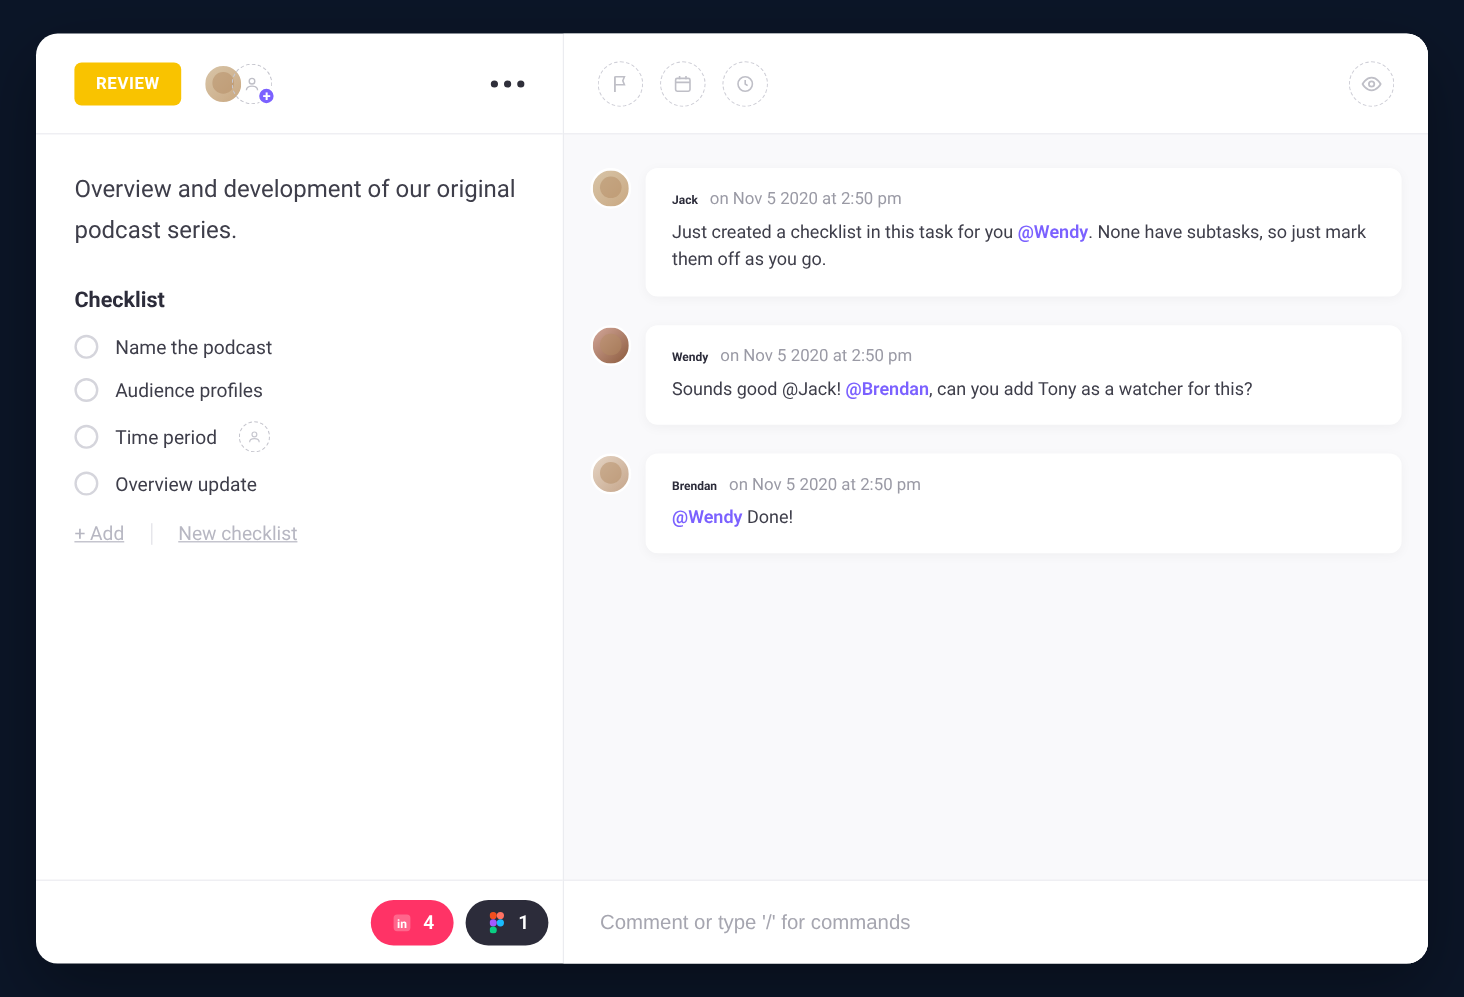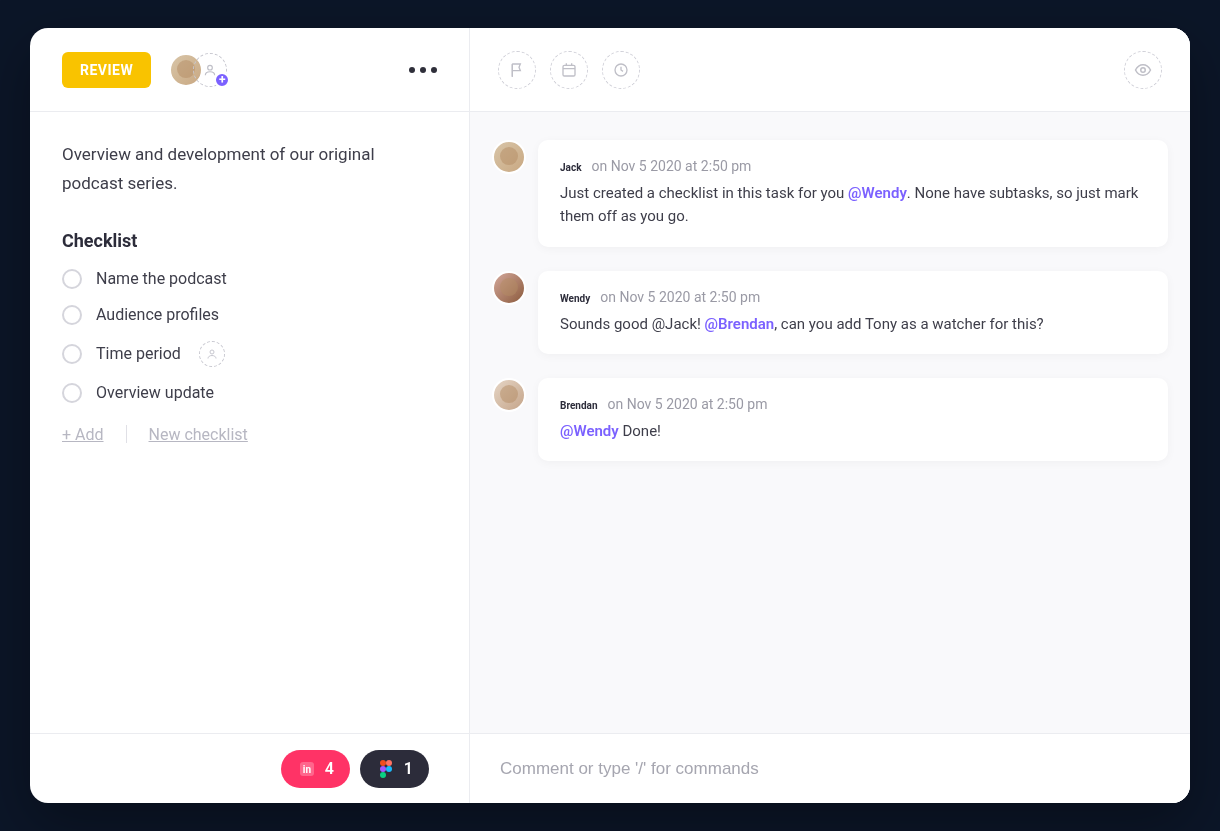--- a/index.html
+++ b/index.html
@@ -134,21 +134,21 @@
   .tag.purple { background: #ebe2ff; color: #7b61ff; }
   .tag.green  { background: #daf6d9; color: #5ab956; }
   .tag.red    { background: #fbdcdc; color: #e0626a; }
   .task-title {
     font-size: 36px;
     font-weight: 700;
     color: #2c2c3a;
     margin-bottom: 18px;
   }
   .task-desc {
-    font-size: 17px;
+    font-size: 20px;
     color: #3e3e4a;
     line-height: 1.7;
     margin-bottom: 32px;
   }
   .checklist-title {
     font-size: 18px;
     font-weight: 700;
     color: #2c2c3a;
     margin-bottom: 18px;
   }
@@ -193,21 +193,21 @@
     height: 18px;
     background: #e0e0e6;
   }
   
   .left-footer {
     height: 70px;
     border-top: 1px solid #ebecf0;
     display: flex;
     align-items: center;
     justify-content: flex-end;
-    padding: 0 40px;
+    padding: 0 12px;
     gap: 10px;
   }
   .pill {
     height: 38px;
     border-radius: 19px;
     display: flex;
     align-items: center;
     padding: 0 16px;
     gap: 8px;
     color: #fff;

